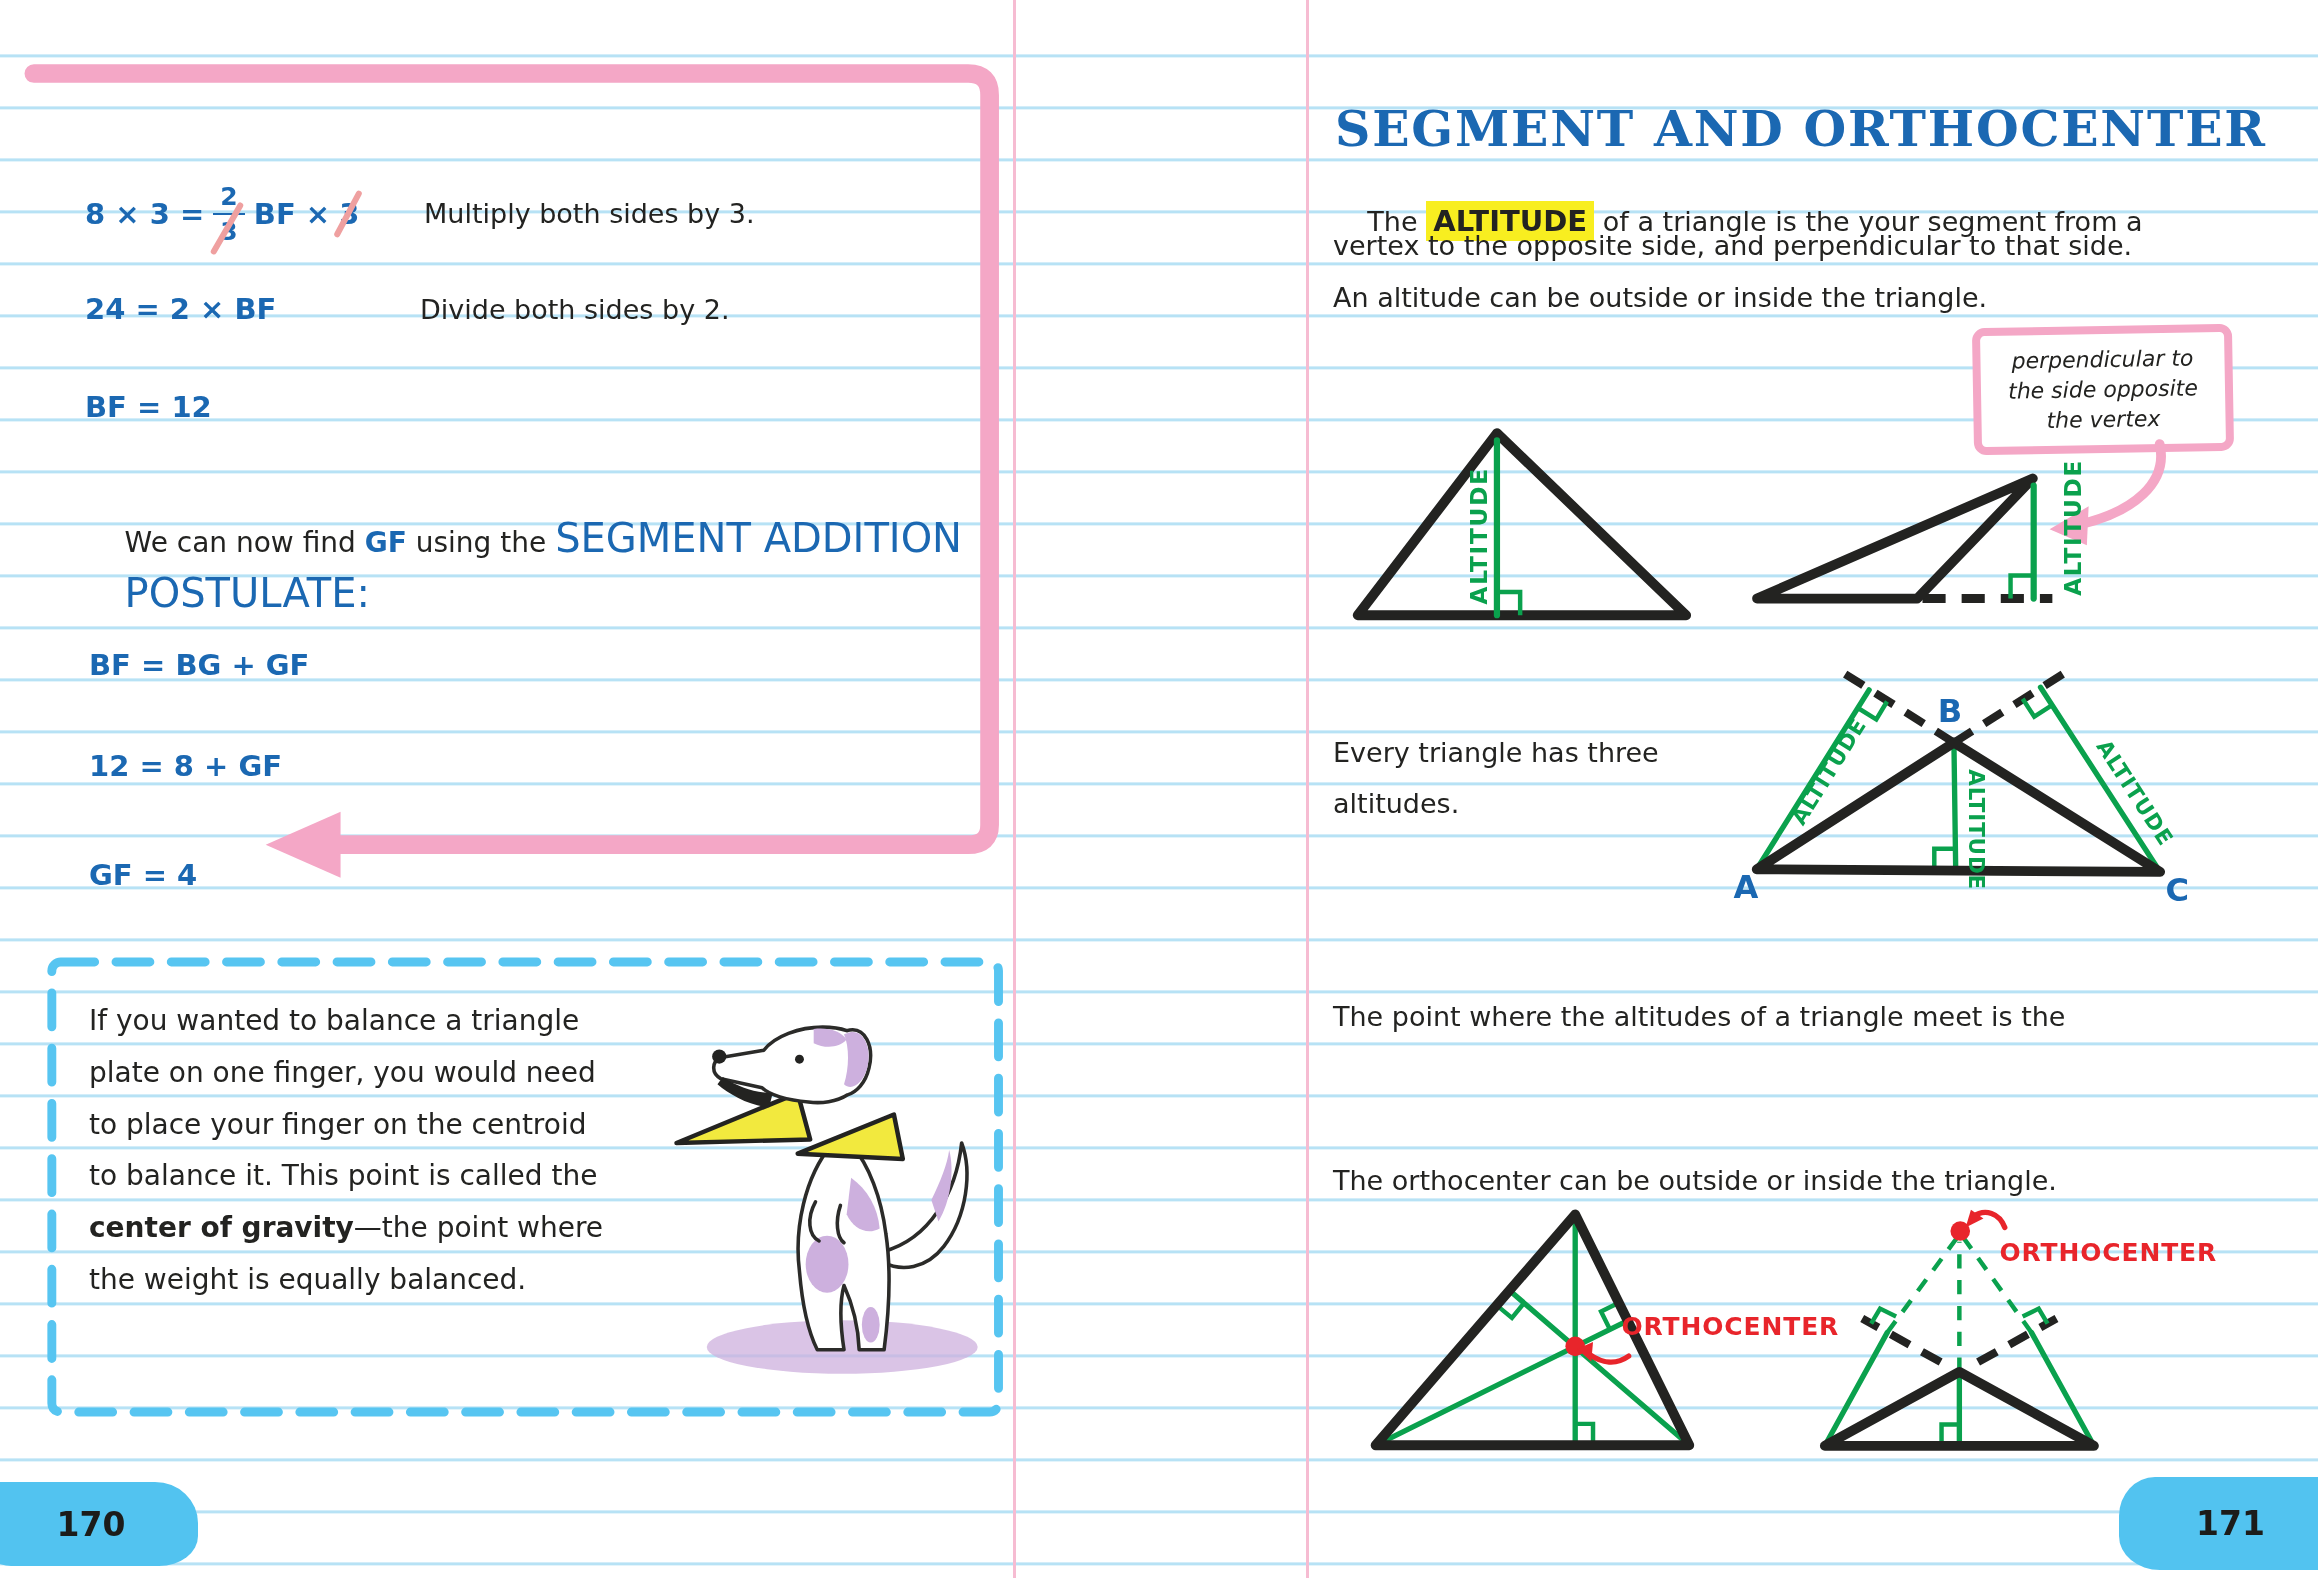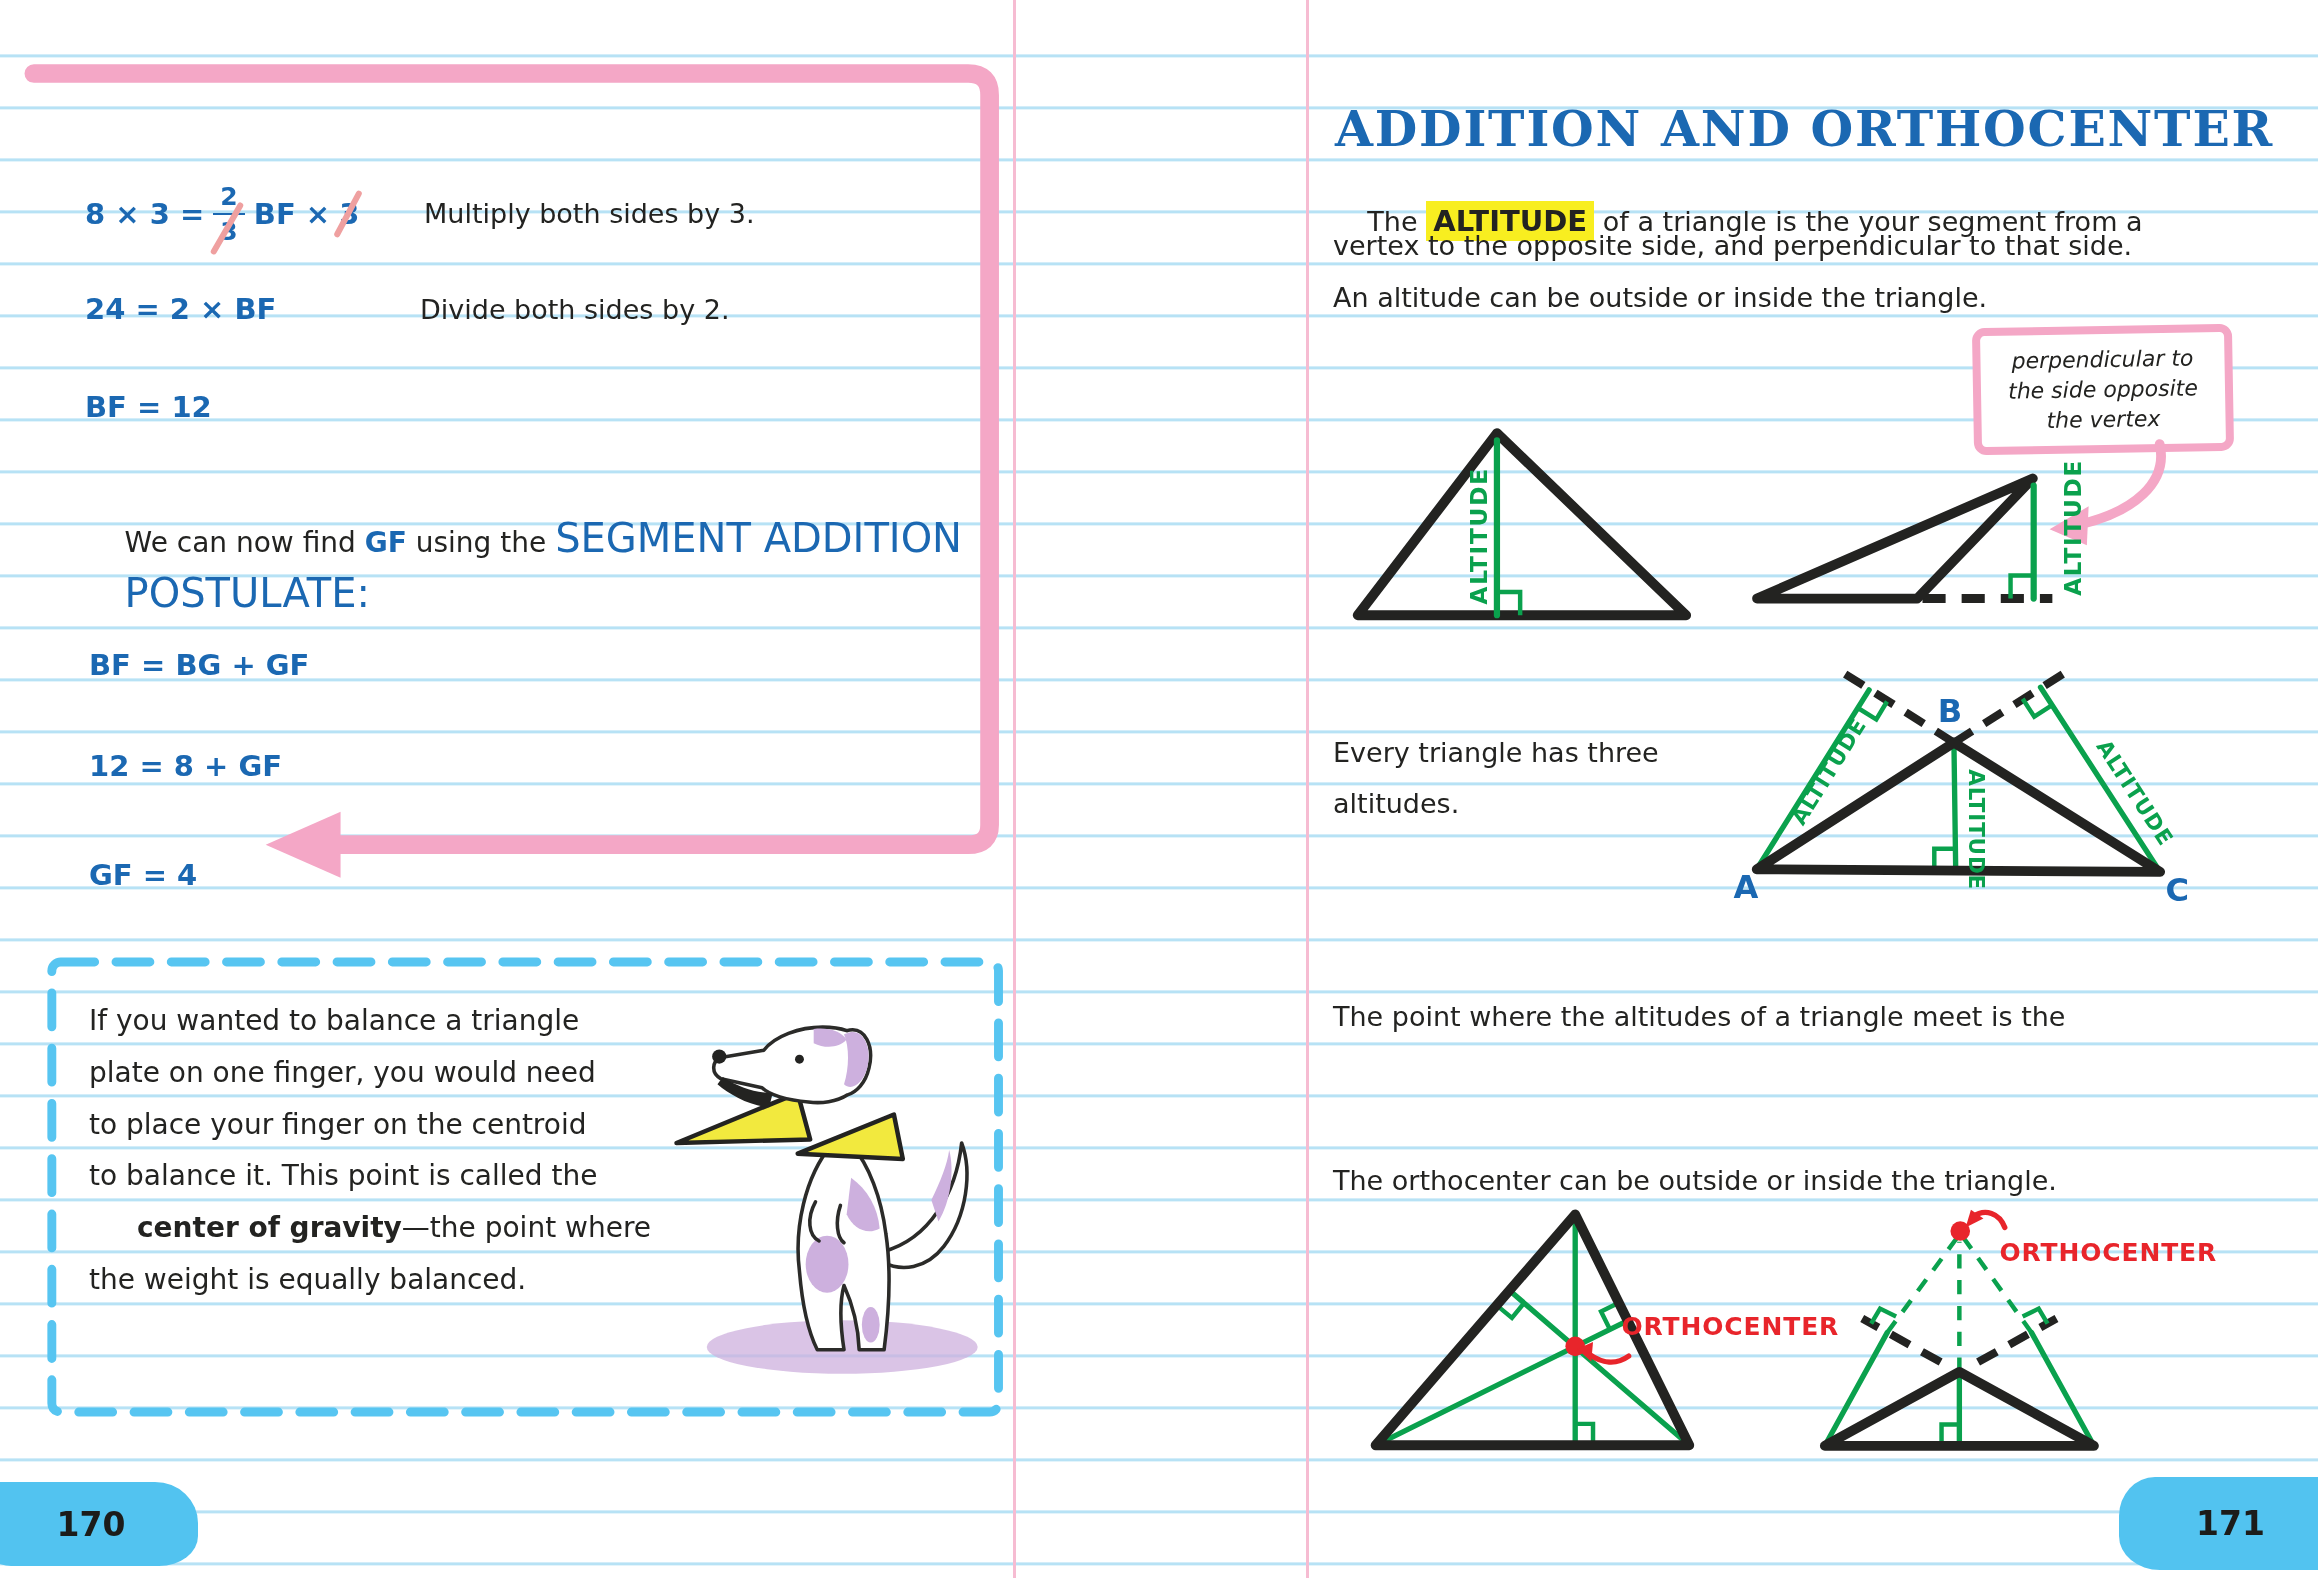--- a/index.html
+++ b/index.html
@@ -14,21 +14,21 @@
   .den{border-top:2.7px solid var(--blue_ink);padding:3.6px 7.1px 0;position:relative;}
   .den::after, .slashed{position:relative;}
   .den::after{content:"";position:absolute;left:10.7px;top:-16px;width:6.2px;height:59px;background:var(--salmon);border-radius:3.6px;transform:rotate(30deg);}
   .slashed::after{content:"";position:absolute;left:5.4px;top:-9px;width:6.2px;height:52px;background:var(--salmon);border-radius:3.6px;transform:rotate(28deg);}
   .eqline{position:absolute;font-weight:bold;font-size:29px;color:var(--blue_ink);white-space:pre;}
   .note{position:absolute;font-size:27px;color:var(--black_ink);white-space:pre;}
   .find{position:absolute;font-size:28px;color:var(--black_ink);white-space:pre;}
   .find .blue{color:var(--blue_ink);font-weight:bold;}
   .find .caps{color:var(--blue_ink);font-weight:normal;font-size:40px;}
   .boxline{position:absolute;left:89px;font-size:28px;color:var(--black_ink);white-space:pre;}
-  .boxline b{font-weight:bold;margin-left:48px;}
+  .boxline b{font-weight:bold;}
   .rline{position:absolute;font-size:27px;color:var(--black_ink);white-space:pre;}
   .hl{background:var(--yellow_hl);font-weight:bold;font-size:29px;padding:2.7px 7.1px;}
   .hl.big{font-size:34px;letter-spacing:1.8px;padding:3.6px 9px;}
   .title{position:absolute;font-family:"DejaVu Serif",serif;font-weight:bold;font-size:49px;letter-spacing:1.8px;color:var(--blue_ink);white-space:pre;}
   .pinkbox{position:absolute;border:8px solid var(--pink);border-radius:12.5px;display:flex;flex-direction:column;justify-content:center;align-items:center;
     font-size:22px;font-style:italic;line-height:30px;color:var(--black_ink);transform:rotate(-1deg);background:#fff;text-align:center;}
   .blob{position:absolute;background:var(--blob_blue);display:flex;align-items:center;justify-content:center;
     font-weight:bold;font-size:33px;color:#1c1c1a;}
   .blob.l{border-radius:14.3px 43px 39px 27px / 32px 41px 30px 23px;}
   .blob.r{border-radius:36px 12.5px 27px 41px / 39px 27px 23px 34px;}
@@ -126,21 +126,21 @@
     <circle class="dog-dark" cx="152" cy="102" r="5"></circle>
   </svg>
 
   <div class="blob l" style="left:-16px;top:1482px;width:214px;height:84px">
     <span>170</span>
   </div>
   <div class="blob r" style="left:2119px;top:1477px;width:223px;height:93px;padding-right:39px">
     <span>171</span>
   </div>
 
-  <div class="title" style="left:1335px;top:100px">ADDITION AND ORTHOCENTER</div>
+  <div class="title" style="left:1335px;top:100px">SEGMENT AND ORTHOCENTER</div>
 
   <div class="rline" style="left:1333px;top:173px">
     <span>The </span><span class="hl">ALTITUDE</span><span> of a triangle is the your segment from a</span>
   </div>
   <div class="rline" style="left:1333px;top:230px">vertex to the opposite side, and perpendicular to that side.</div>
   <div class="rline" style="left:1333px;top:282px">An altitude can be outside or inside the triangle.</div>
 
   <div class="pinkbox" style="left:1973px;top:326px;width:244px;height:111px">
     <span>perpendicular to</span>
     <span>the side opposite</span>

